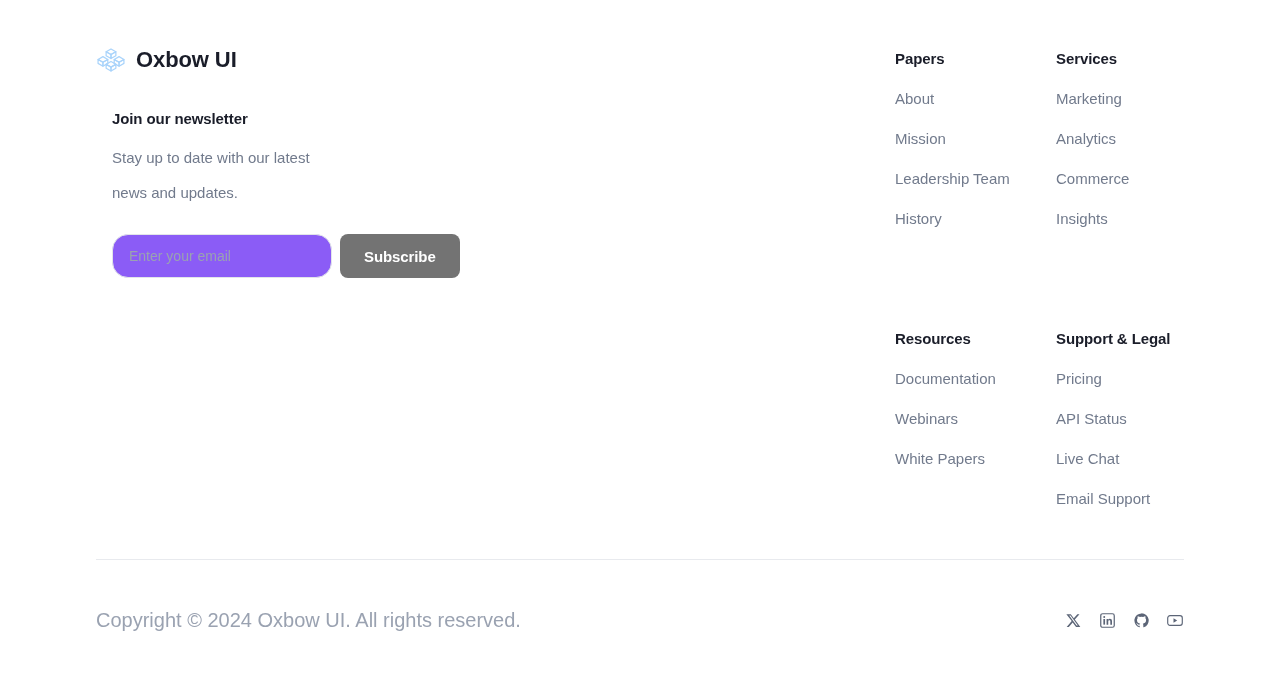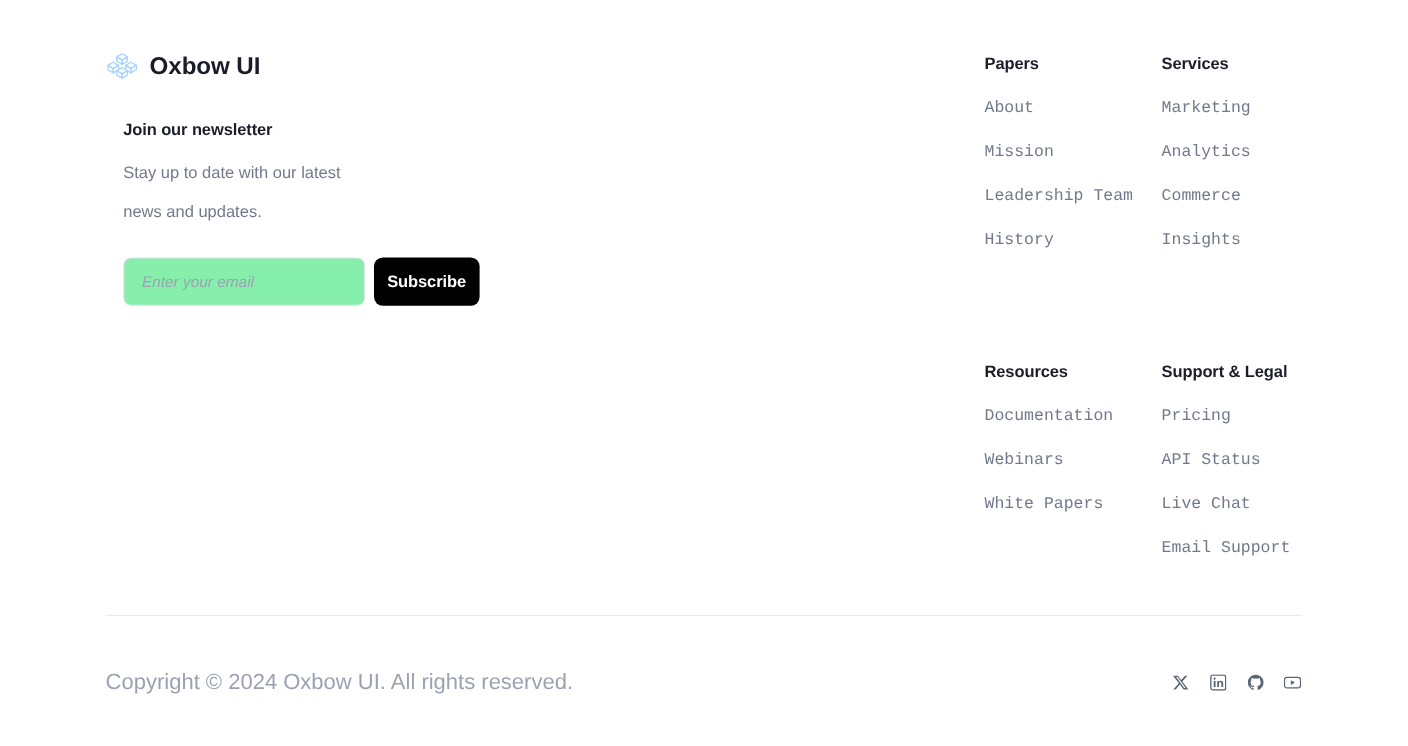--- a/index.html
+++ b/index.html
@@ -77,39 +77,38 @@
   .newsletter-form {
     margin-top: 24px;
     display: flex;
     align-items: center;
     gap: 8px;
   }
   .email-input {
     width: 220px;
     height: 44px;
     border: 1px solid #e2e5e9;
-    border-radius: 7px;
-    background: #86efac;
+    border-radius: 16px;
+    background: #8b5cf6;
     padding: 0 16px;
     font-family: "Liberation Sans", sans-serif;
     font-size: 14px;
     color: #1a1d29;
     outline: none;
-    font-style: italic;
   }
   .email-input::placeholder {
     color: #9aa2b1;
     font-size: 14px;
   }
   .subscribe-btn {
     height: 44px;
-    padding: 0 12px;
+    padding: 0 24px;
     border: none;
     border-radius: 8px;
-    background: #000000;
+    background: #737373;
     color: #ffffff;
     font-family: "Liberation Sans", sans-serif;
     font-size: 15px;
     font-weight: 700;
     letter-spacing: -0.1px;
     cursor: pointer;
     white-space: nowrap;
   }
 
   
@@ -127,21 +126,21 @@
     font-weight: 700;
     color: #1a1d29;
     line-height: 22px;
     letter-spacing: -0.1px;
     white-space: nowrap;
   }
   .col-links {
     list-style: none;
     margin-top: 18px;
   }
-  .col-links li { margin-bottom: 18px; font-family: Liberation Mono, monospace; }
+  .col-links li { margin-bottom: 18px; }
   .col-links li:last-child { margin-bottom: 0; }
   .col-link {
     font-size: 15px;
     color: #717a8c;
     text-decoration: none;
     line-height: 22px;
     white-space: nowrap;
     display: inline-block;
     cursor: pointer;
   }

